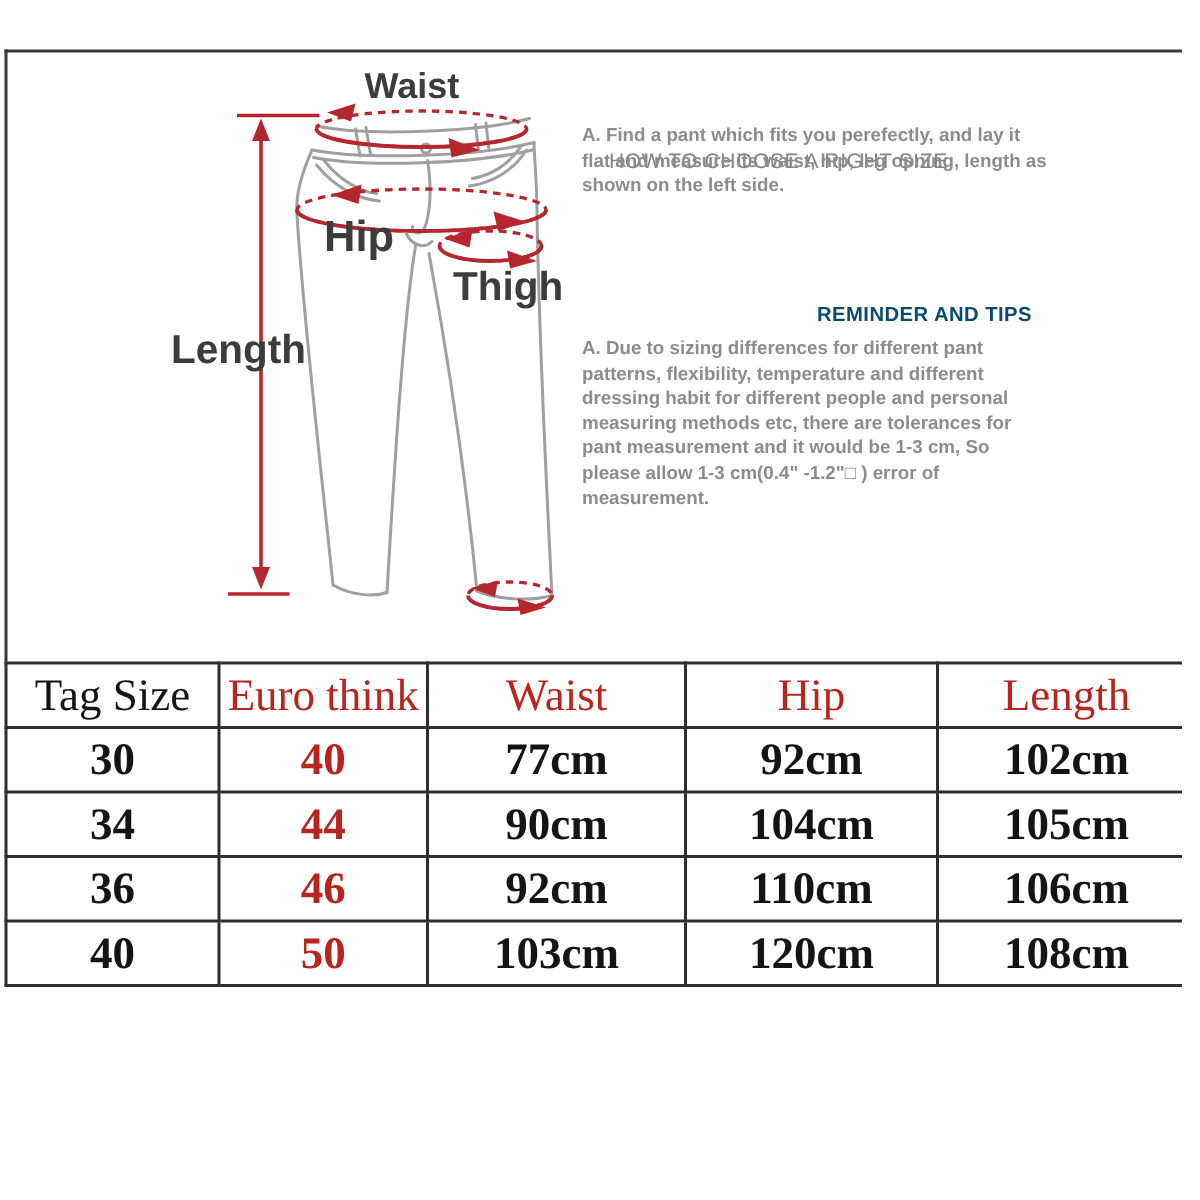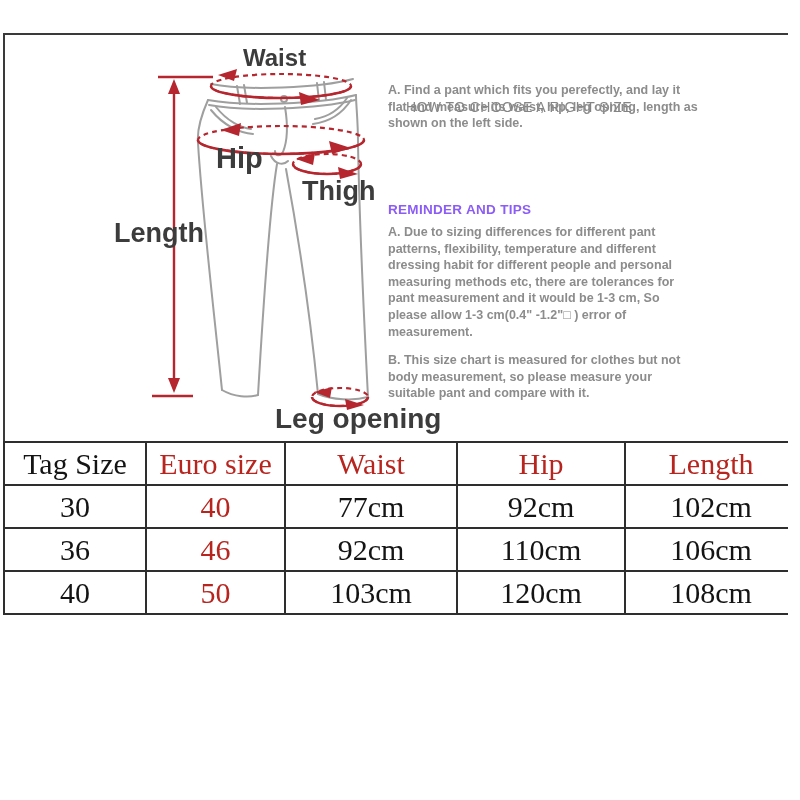--- a/index.html
+++ b/index.html
@@ -31,35 +31,35 @@
     position:absolute; left:406px; top:55px; width:300px;
     font-size:14px; color:#848484; letter-spacing:0.4px; font-weight:400;margin-top:44px;
   }
   .howto-p {
     position:absolute; width:312px; left:388px;
     font-size:12.5px; line-height:16.6px; color:#8c8c8c; font-weight:700;
   }
   .p1 { top:82px; }
   .p2 { top:142px; }
   .reminder-title {
-    position:absolute; left:388px; top:202px; width:300px; text-align:left;
-    font-size:13.5px; color:#8b5cf6; font-weight:600; letter-spacing:0.3px;
+    position:absolute; left:388px; top:202px; width:300px; text-align:right;
+    font-size:13.5px; color:#0c4a6e; font-weight:600; letter-spacing:0.3px;
   }
   .p3 { top:224px; }
   .p4 { top:352px; }
   
   .size-table-wrap { position:absolute; left:3px; top:441px; }
   table.size-table {
     border-collapse:collapse; table-layout:fixed; width:793px;
     font-family:"Liberation Serif", serif; font-size:30px; color:#141414;
     background:#fff;
   }
   table.size-table th, table.size-table td {
     border:2px solid #2e2e2e; text-align:center; vertical-align:middle;
-    height:43px; font-weight:400; overflow:hidden;
+    height:43px; font-weight:700; overflow:hidden;
   }
   table.size-table th { font-weight:400; }
   .red-text { color:#b8251f; }
   col.c1{width:142px} col.c2{width:139px} col.c3{width:172px} col.c4{width:168px} col.c5{width:172px}
 </style>
 </head>
 <body>
 
 <div class="scene">
 
@@ -124,53 +124,58 @@
       <path d="M 312,397 A 28 9 0 0 0 368,397" stroke-width="2.6"></path>
       <polygon points="314,392 332,387 330,398" fill="#b5262e" stroke="none"></polygon>
       <polygon points="364,405 345,399 347,410" fill="#b5262e" stroke="none"></polygon>
     </g>
   </svg>
 
   <div class="diag-label lbl-waist">Waist</div>
   <div class="diag-label lbl-hip">Hip</div>
   <div class="diag-label lbl-thigh">Thigh</div>
   <div class="diag-label lbl-length">Length</div>
-  <div class="diag-label lbl-legopen">Leg opening</div>
 
   <div class="howto-title">HOW TO CHOOSE A RIGHT SIZE</div>
   <p class="howto-p p1">A. Find a pant which fits you perefectly, and lay it flat and measure its waist, hip, leg opning, length as shown on the left side.</p>
   <div class="reminder-title">REMINDER AND TIPS</div>
   <p class="howto-p p3">A. Due to sizing differences for different pant patterns, flexibility, temperature and different dressing habit for different people and personal measuring methods etc, there are tolerances for pant measurement and it would be 1-3 cm, So please allow 1-3 cm(0.4" -1.2"□ ) error of measurement.</p>
-  <p class="howto-p p4">B. This size chart is measured for clothes but not body measurement, so please measure your suitable pant and compare with it.</p>
 
   <div class="size-table-wrap">
     <table class="size-table">
       <colgroup>
           <col class="c1">
           <col class="c2">
           <col class="c3">
           <col class="c4">
           <col class="c5">
         </colgroup>
       <thead>
         <tr>
           <th>Tag Size</th>
-          <th class="red-text">Euro size</th>
+          <th class="red-text">Euro think</th>
           <th class="red-text">Waist</th>
           <th class="red-text">Hip</th>
           <th class="red-text">Length</th>
         </tr>
       </thead>
       <tbody>
         <tr>
           <td>30</td>
           <td class="red-text">40</td>
           <td>77cm</td>
           <td>92cm</td>
           <td>102cm</td>
+        </tr>
+        <tr>
+          <td>34</td>
+          <td class="red-text">44</td>
+          <td>90cm</td>
+          <td>104cm</td>
+          <td>105cm</td>
         </tr>
         <tr>
           <td>36</td>
           <td class="red-text">46</td>
           <td>92cm</td>
           <td>110cm</td>
           <td>106cm</td>
         </tr>
         <tr>
           <td>40</td>

